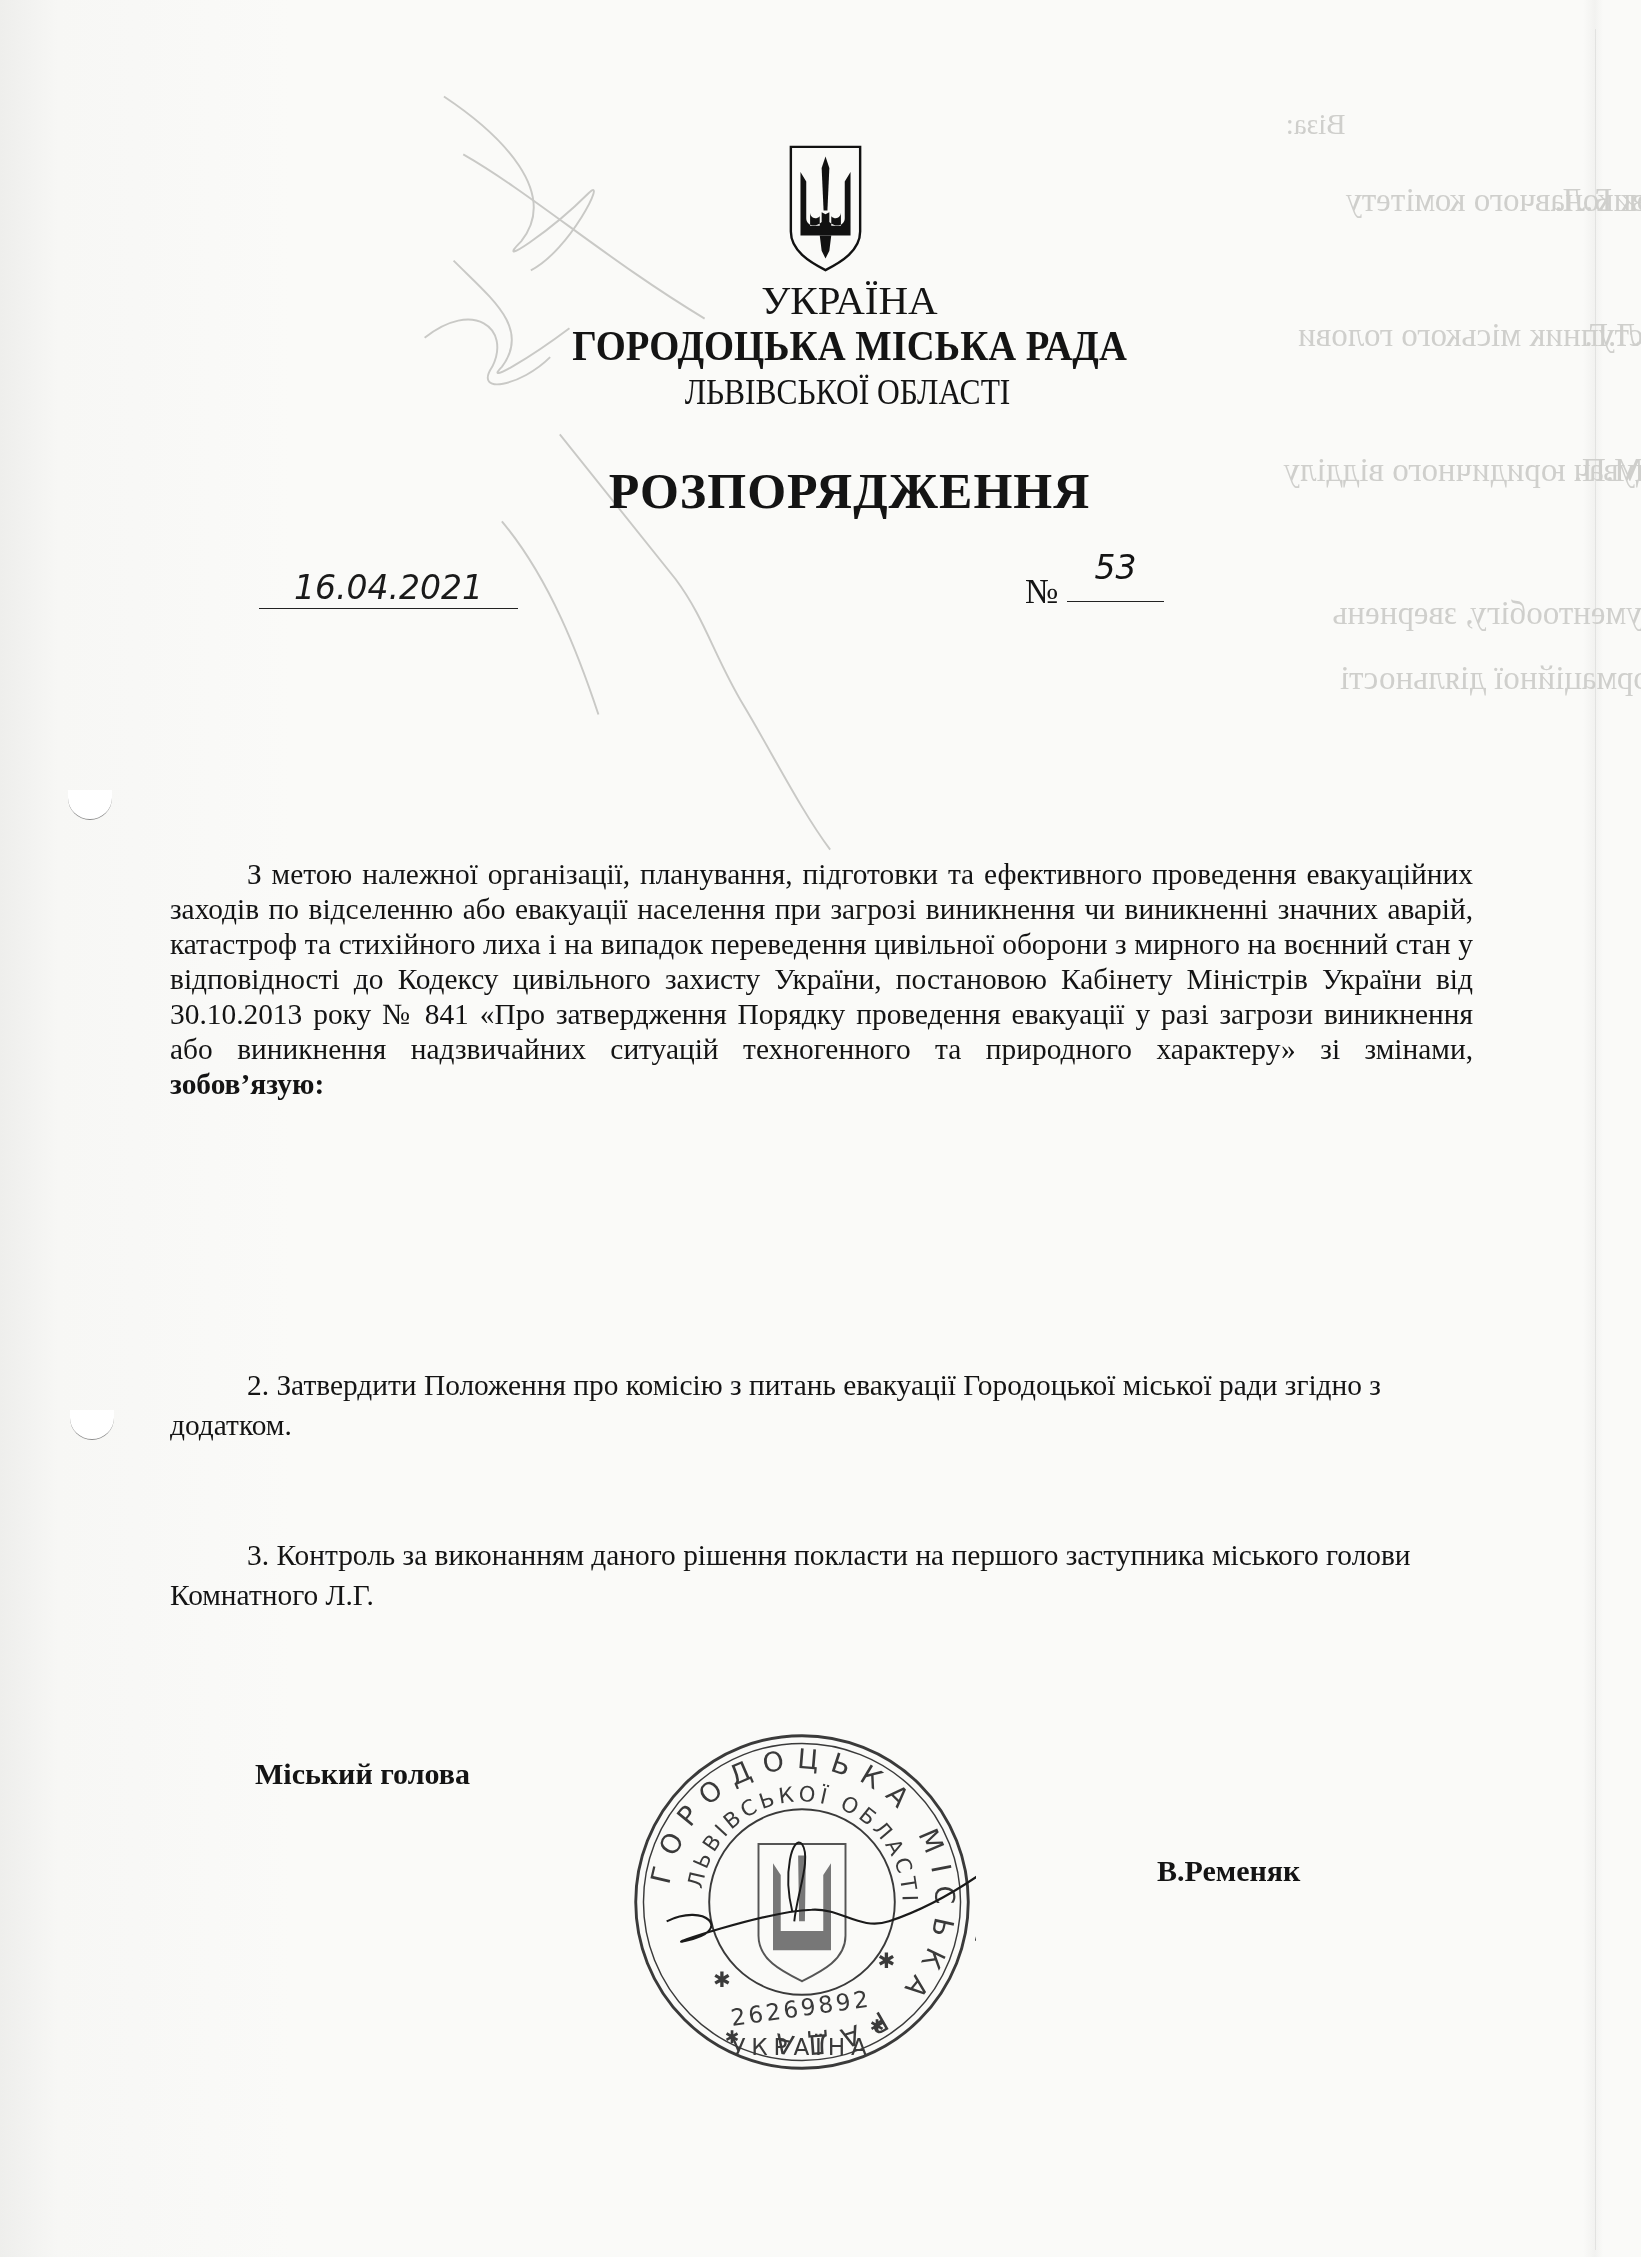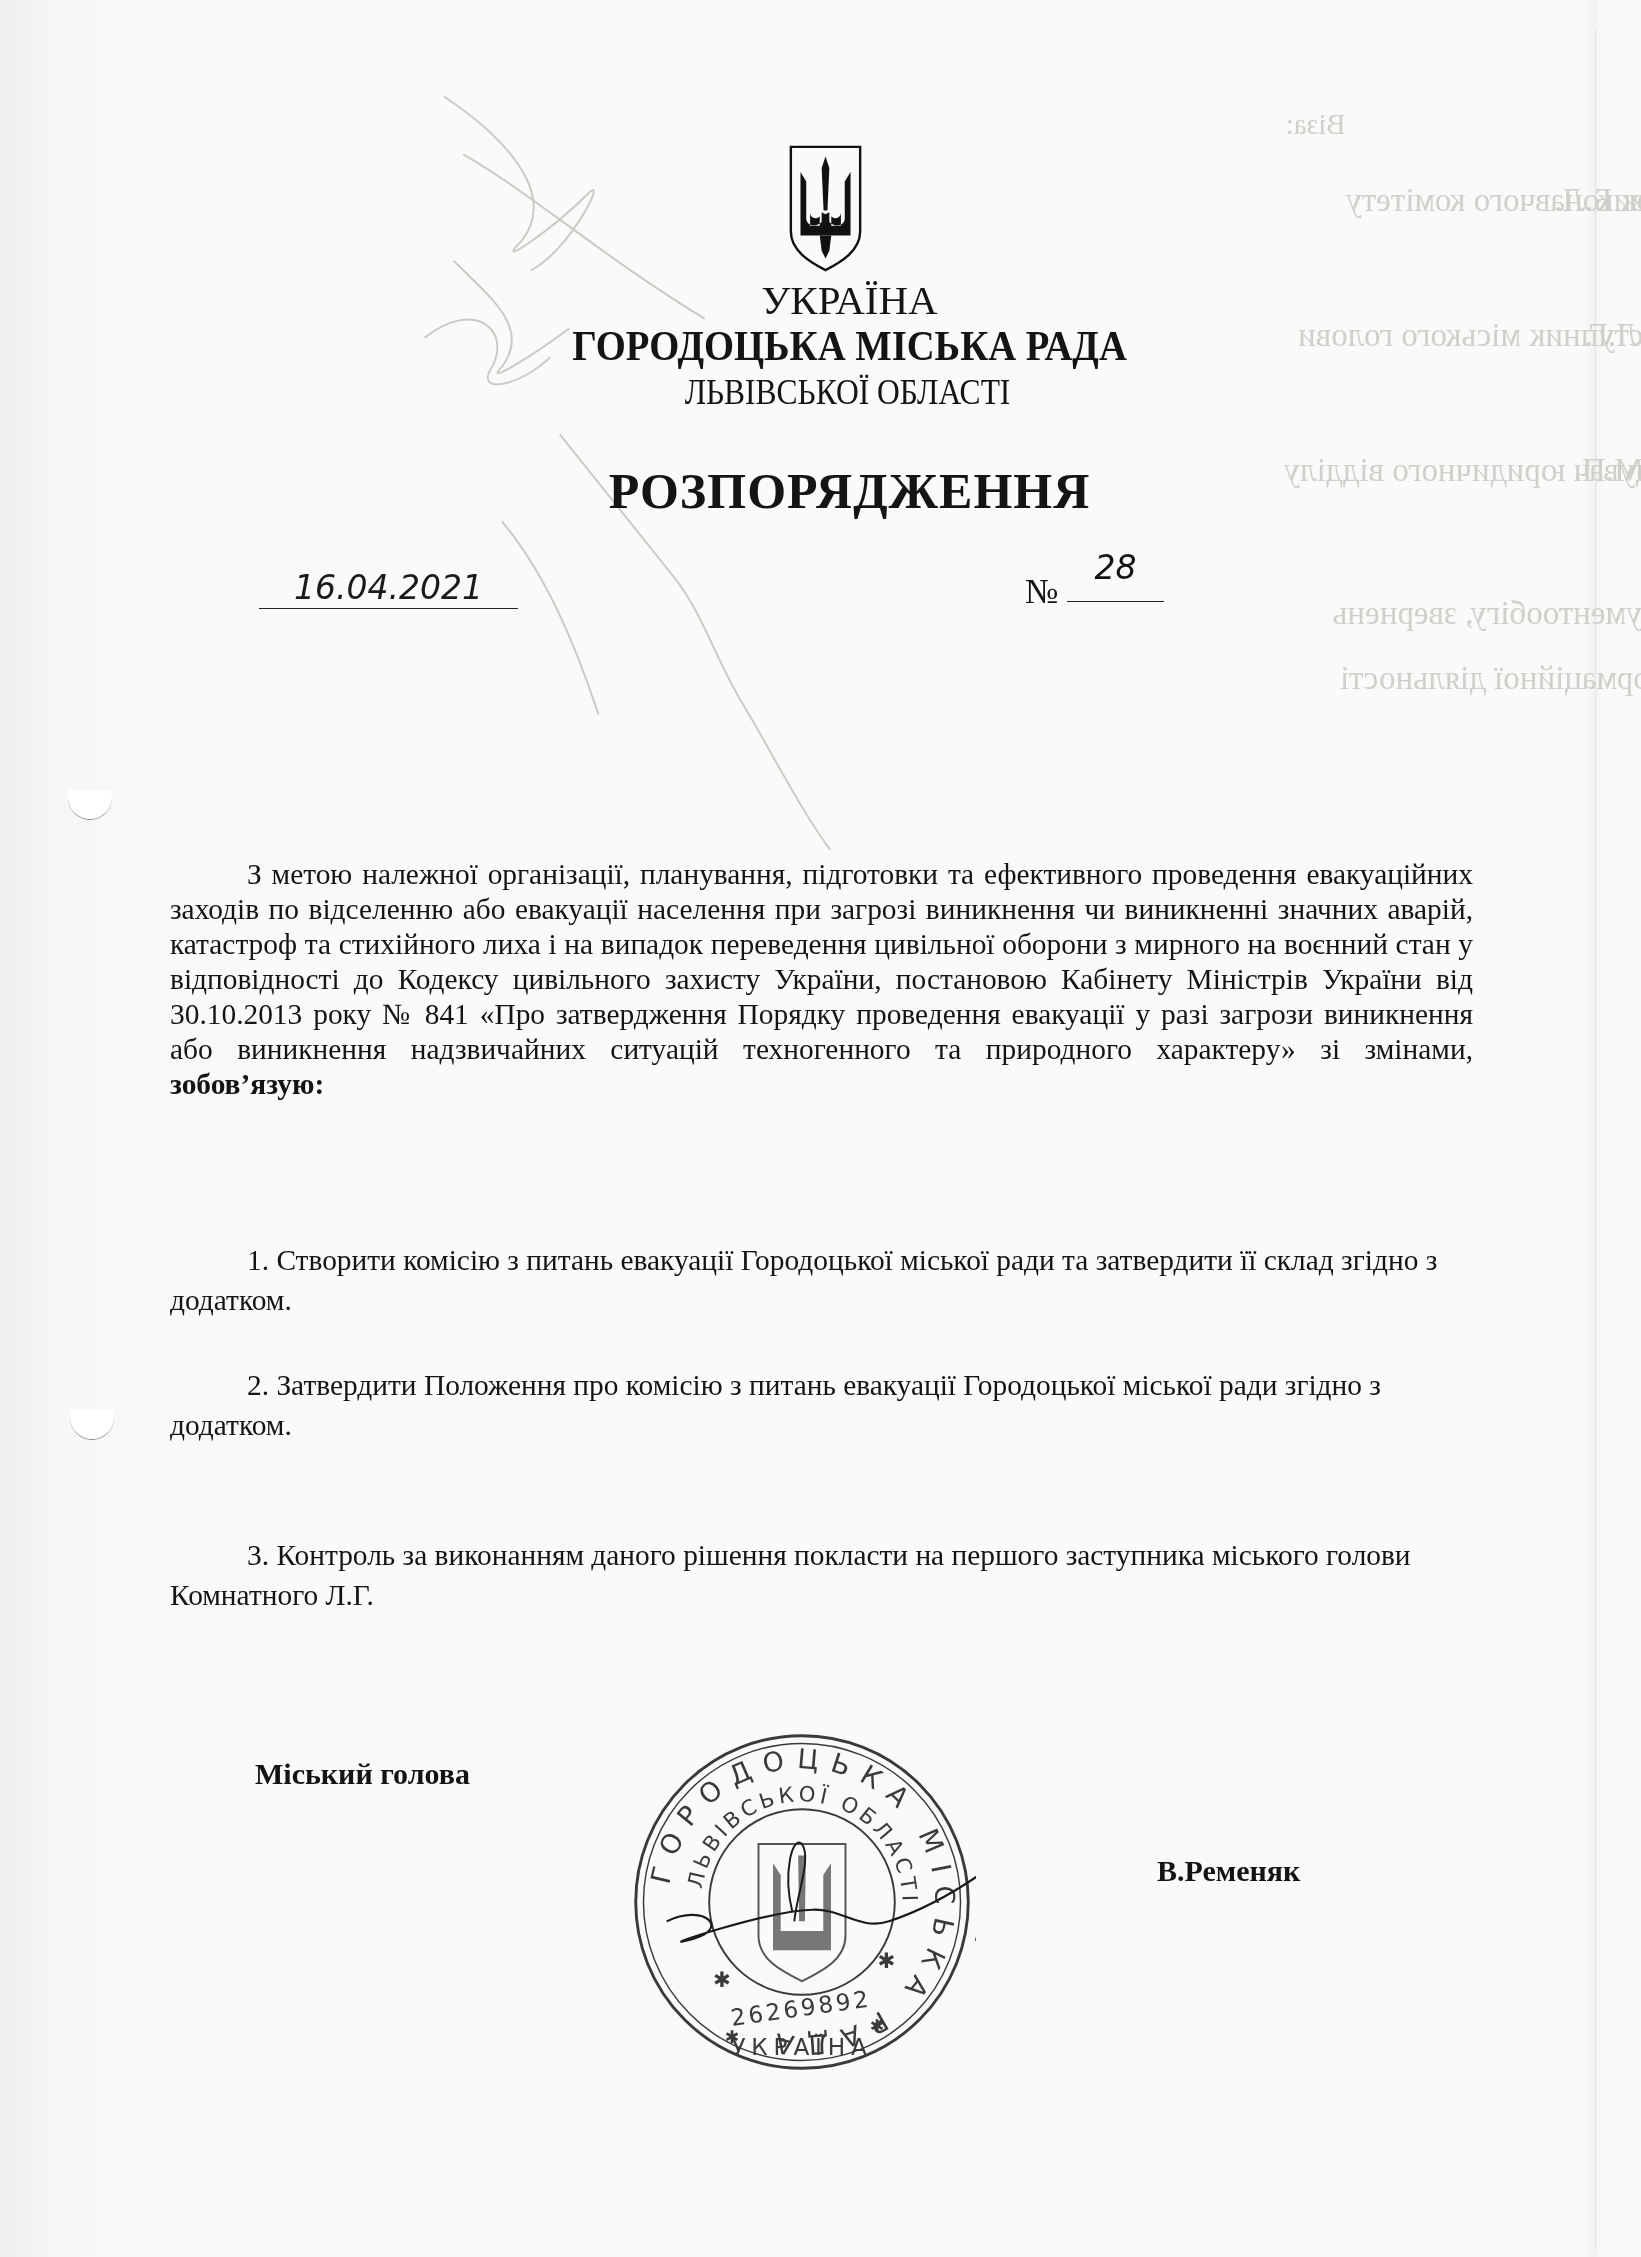--- a/index.html
+++ b/index.html
@@ -138,26 +138,25 @@
     </g>
   </svg>
 
   <div class="hdr hdr-country">УКРАЇНА</div>
   <div class="hdr hdr-council">ГОРОДОЦЬКА МІСЬКА РАДА</div>
   <div class="hdr hdr-region">ЛЬВІВСЬКОЇ ОБЛАСТІ</div>
   <div class="hdr hdr-doctype">РОЗПОРЯДЖЕННЯ</div>
 
   <div class="date">16.04.2021</div>
   <div class="num-label">№</div>
-  <div class="num-value">28</div>
+  <div class="num-value">53</div>
 
 
   <div class="body-para"><span>З метою належної організації, планування, підготовки та ефективного проведення евакуаційних заходів по відселенню або евакуації населення при загрозі виникнення чи виникненні значних аварій, катастроф та стихійного лиха і на випадок переведення цивільної оборони з мирного на воєнний стан у відповідності до Кодексу цивільного захисту України, постановою Кабінету Міністрів України від 30.10.2013 року № 841 «Про затвердження Порядку проведення евакуації у разі загрози виникнення або виникнення надзвичайних ситуацій техногенного та природного характеру» зі змінами, </span><b>зобов’язую:</b></div>
 
-  <div class="item i1">1. Створити комісію з питань евакуації Городоцької міської ради та затвердити її склад згідно з додатком.</div>
   <div class="item i2">2. Затвердити Положення про комісію з питань евакуації Городоцької міської ради згідно з додатком.</div>
   <div class="item i3">3. Контроль за виконанням даного рішення покласти на першого заступника міського голови Комнатного Л.Г.</div>
 
   <div class="sign-title">Міський голова</div>
   <div class="sign-name">В.Ременяк</div>
 
   <svg class="seal" viewBox="0 0 360 360">
     <defs>
       <path id="outerArc" d="M180 180 m-138 0 a138 138 0 1 1 276 0 a138 138 0 1 1 -276 0"></path>
       <path id="innerArc" d="M180 180 m-104 0 a104 104 0 1 1 208 0"></path>

